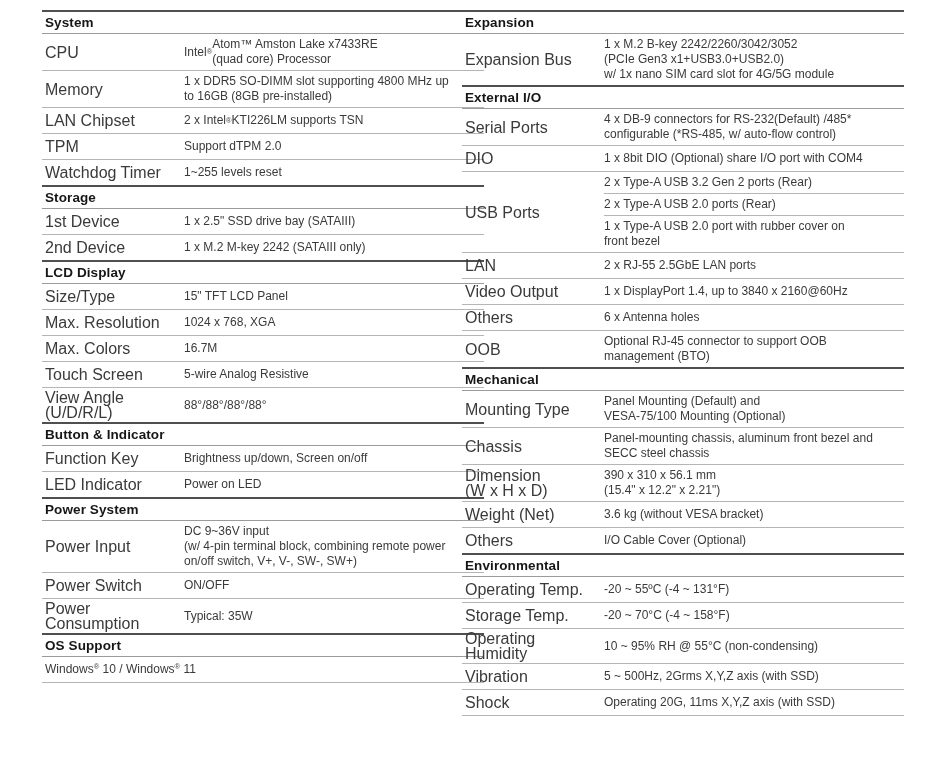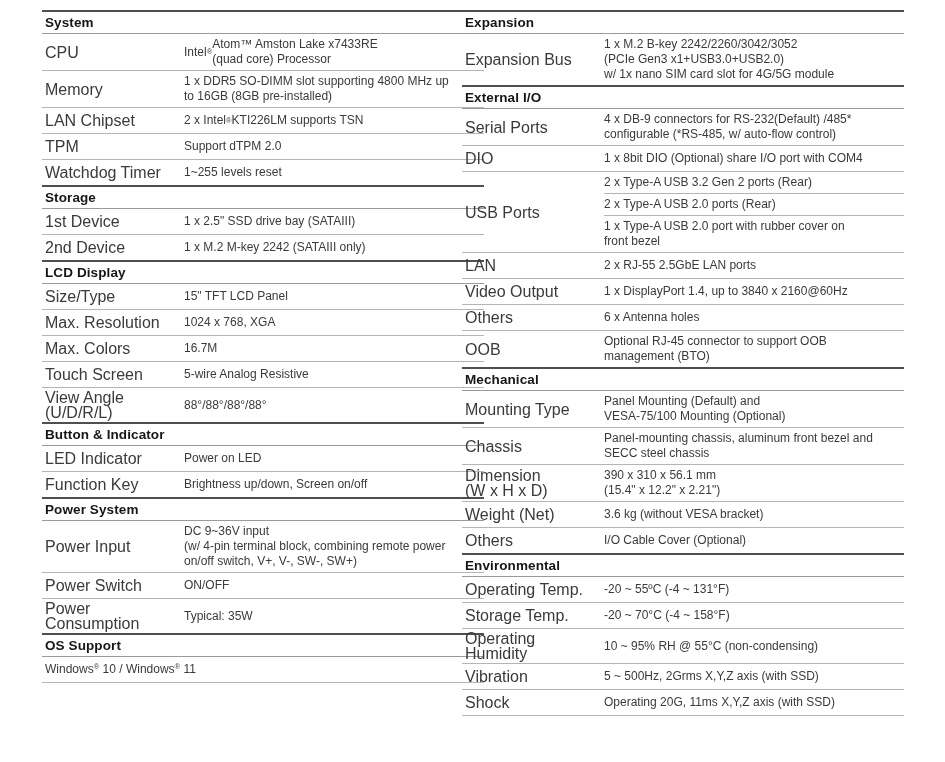--- a/index.html
+++ b/index.html
@@ -185,29 +185,29 @@
         <div class="spec-row">
           <div class="row-label">View Angle (U/D/R/L)</div>
           <div class="row-values">
             <div class="value-cell">88°/88°/88°/88°</div>
           </div>
         </div>
       </div>
       <div class="section">
         <div class="section-title">Button &amp; Indicator</div>
         <div class="spec-row">
+          <div class="row-label">Function Key</div>
+          <div class="row-values">
+            <div class="value-cell">Brightness up/down, Screen on/off</div>
+          </div>
+        </div>
+        <div class="spec-row">
           <div class="row-label">LED Indicator</div>
           <div class="row-values">
             <div class="value-cell">Power on LED</div>
-          </div>
-        </div>
-        <div class="spec-row">
-          <div class="row-label">Function Key</div>
-          <div class="row-values">
-            <div class="value-cell">Brightness up/down, Screen on/off</div>
           </div>
         </div>
       </div>
       <div class="section">
         <div class="section-title">Power System</div>
         <div class="spec-row">
           <div class="row-label">Power Input</div>
           <div class="row-values">
             <div class="value-cell">DC 9~36V input
 (w/ 4-pin terminal block, combining remote power

